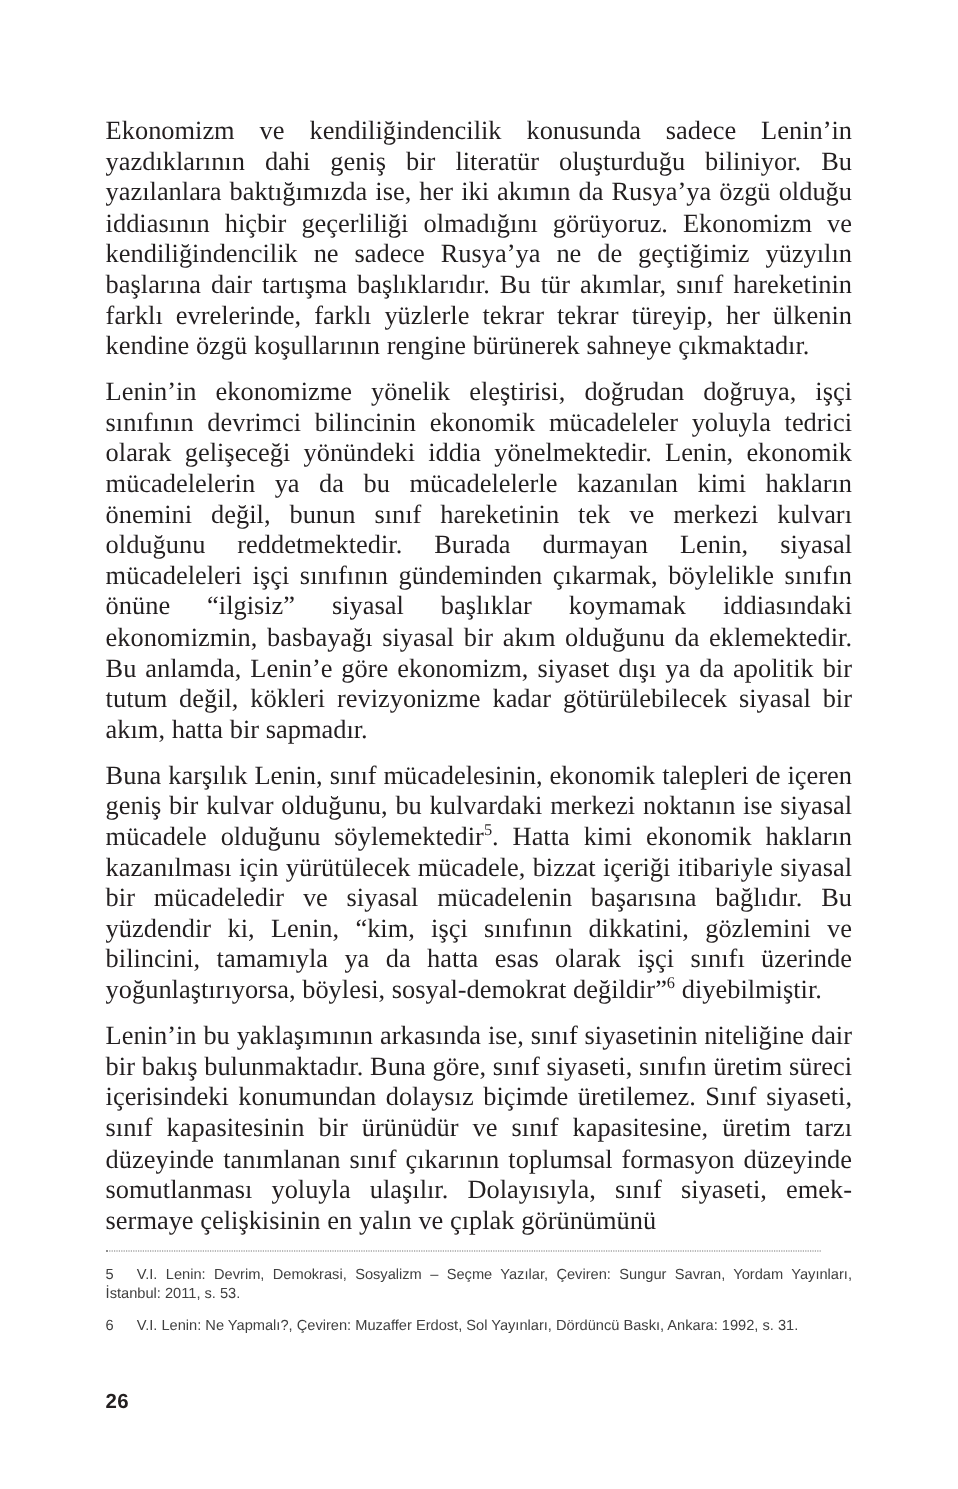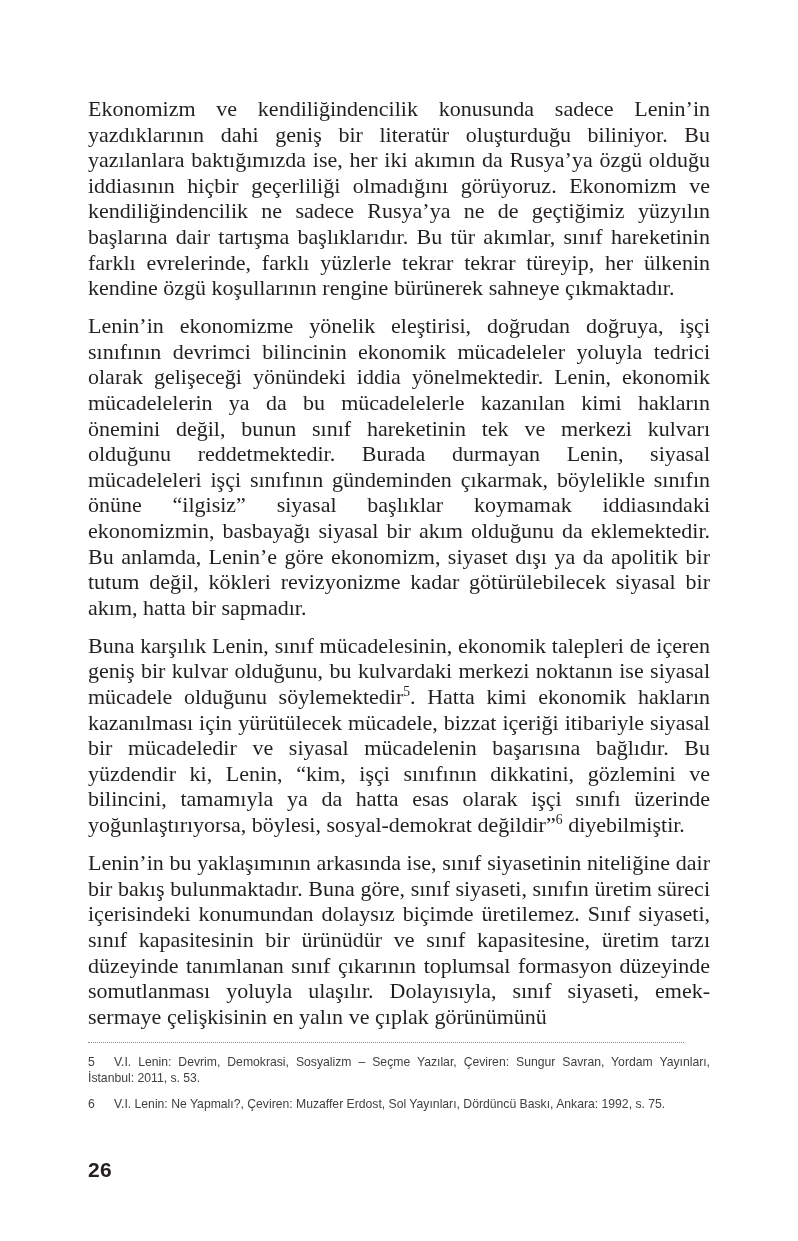--- a/index.html
+++ b/index.html
@@ -69,21 +69,21 @@
   .footnote:last-child { margin-bottom: 0; }
   .fn-num {
     display: inline-block;
     width: 26px;
   }
   .page-number {
     position: absolute;
     left: 88px;
     top: 1158px;
     font-family: "Liberation Sans", "DejaVu Sans", sans-serif;
-    font-size: 21px;
+    font-size: 17px;
     font-weight: bold;
     color: #231f20;
     letter-spacing: 0.2px;
   }
 </style>
 </head>
 <body>
 
 <div class="page">
 
@@ -96,18 +96,18 @@
     <p class="para"><span>Buna karşılık Lenin, sınıf mücadelesinin, ekonomik talepleri de içeren geniş bir kulvar olduğunu, bu kulvardaki merkezi noktanın ise siyasal mücadele olduğunu söylemektedir</span><sup>5</sup><span>. Hatta kimi ekonomik hakların kazanılması için yürütülecek mücadele, bizzat içeriği itibariyle siyasal bir mücadeledir ve siyasal mücadelenin başarısına bağlıdır. Bu yüzdendir ki, Lenin, “kim, işçi sınıfının dikkatini, gözlemini ve bilincini, tamamıyla ya da hatta esas olarak işçi sınıfı üzerinde yoğunlaştırıyorsa, böylesi, sosyal-demokrat değildir”</span><sup>6</sup><span> diyebilmiştir.</span></p>
 
     <p class="para">Lenin’in bu yaklaşımının arkasında ise, sınıf siyasetinin niteliğine dair bir bakış bulunmaktadır. Buna göre, sınıf siyaseti, sınıfın üretim süreci içerisindeki konumundan dolaysız biçimde üretilemez. Sınıf siyaseti, sınıf kapasitesinin bir ürünüdür ve sınıf kapasitesine, üretim tarzı düzeyinde tanımlanan sınıf çıkarının toplumsal formasyon düzeyinde somutlanması yoluyla ulaşılır. Dolayısıyla, sınıf siyaseti, emek-sermaye çelişkisinin en yalın ve çıplak görünümünü</p>
 
   </div>
 
   <div class="footnote-sep"></div>
 
   <div class="footnotes">
     <p class="footnote"><span class="fn-num">5</span><span>V.I. Lenin: Devrim, Demokrasi, Sosyalizm – Seçme Yazılar, Çeviren: Sungur Savran, Yordam Yayınları, İstanbul: 2011, s. 53.</span></p>
-    <p class="footnote"><span class="fn-num">6</span><span>V.I. Lenin: Ne Yapmalı?, Çeviren: Muzaffer Erdost, Sol Yayınları, Dördüncü Baskı, Ankara: 1992, s. 75.</span></p>
+    <p class="footnote"><span class="fn-num">6</span><span>V.I. Lenin: Ne Yapmalı?, Çeviren: Muzaffer Erdost, Sol Yayınları, Dördüncü Baskı, Ankara: 1992, s. 31.</span></p>
   </div>
 
   <div class="page-number">26</div>
 
 </div>
 
 </body></html>

